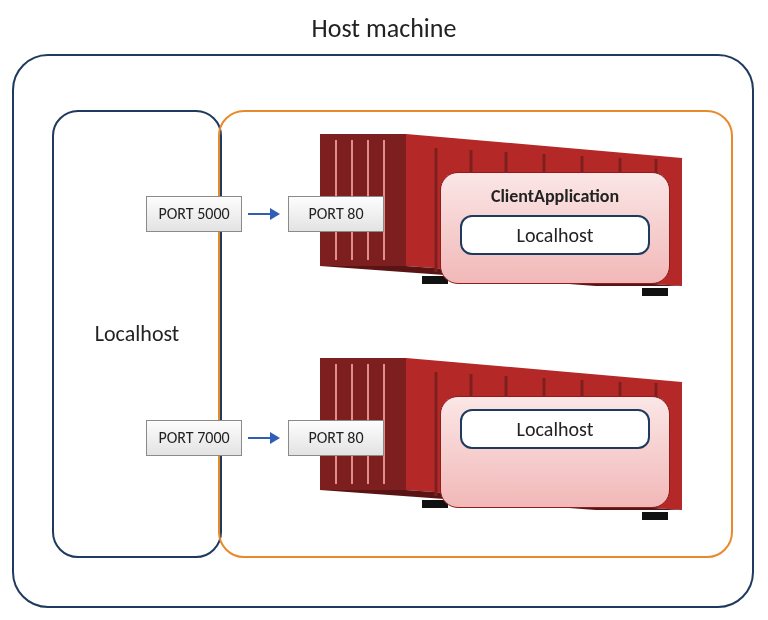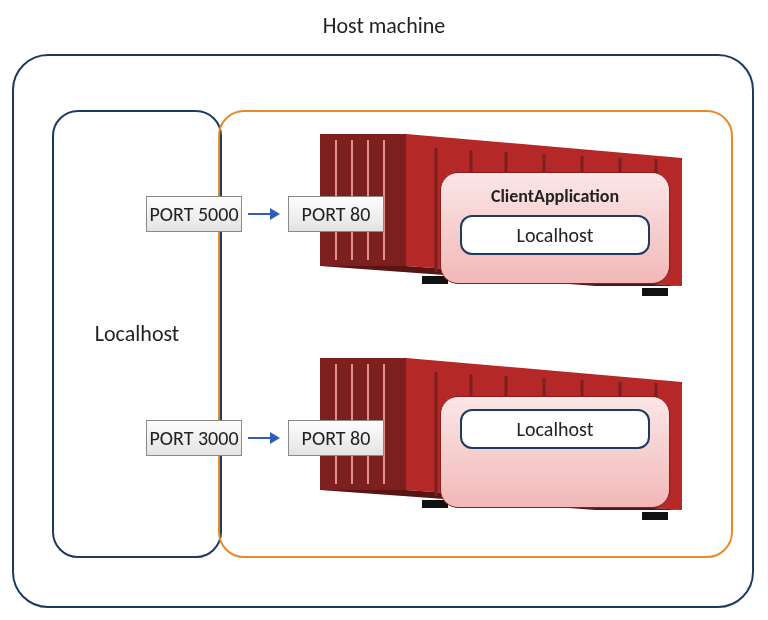--- a/index.html
+++ b/index.html
@@ -7,21 +7,21 @@
     width:768px;
     height:620px;
     background:#fff;
     font-family:Calibri,Arial,sans-serif;
     position:relative;
   }
   .title{
     position:absolute;
     top:12px; left:0; right:0;
     text-align:center;
-    font-size:22px;
+    font-size:26px;
     color:#222;
   }
   
   .host-frame{
     position:absolute;
     left:12px; top:54px;
     width:742px; height:554px;
     border:2.5px solid #1e3a5f;
     border-radius:36px;
     box-sizing:border-box;
@@ -51,21 +51,21 @@
     border:2.5px solid #e88a2a;
     border-radius:26px;
     box-sizing:border-box;
   }
   
   .port{
     position:absolute;
     width:96px; height:36px;
     line-height:34px;
     text-align:center;
-    font-size:20px;
+    font-size:16px;
     color:#222;
     background:linear-gradient(#fdfdfd,#e3e3e3);
     border:1px solid #8a8a8a;
     box-sizing:border-box;
   }
   
   .arrow{
     position:absolute;
     width:34px; height:14px;
   }
@@ -182,21 +182,21 @@
       <line x1="238" y1="26" x2="238" y2="150"></line>
       <line x1="276" y1="28" x2="276" y2="152"></line>
       <line x1="314" y1="30" x2="314" y2="154"></line>
       <line x1="350" y1="31" x2="350" y2="156"></line>
     </g>
     <rect x="116" y="148" width="26" height="8" fill="#111"></rect>
     <rect x="336" y="160" width="26" height="8" fill="#111"></rect>
   </svg>
 </div>
 
-<div class="port" style="left:146px; top:420px">PORT 3000</div>
+<div class="port" style="left:146px; top:420px">PORT 7000</div>
 
 <div class="arrow" style="left:248px; top:431px">
   <div class="arrow-line"></div>
     <div class="arrow-head"></div>
 </div>
 
 <div class="port" style="left:288px; top:420px">PORT 80</div>
 
 <div class="app-box" style="left:440px; top:396px">
   <div class="app-local">Localhost</div>

